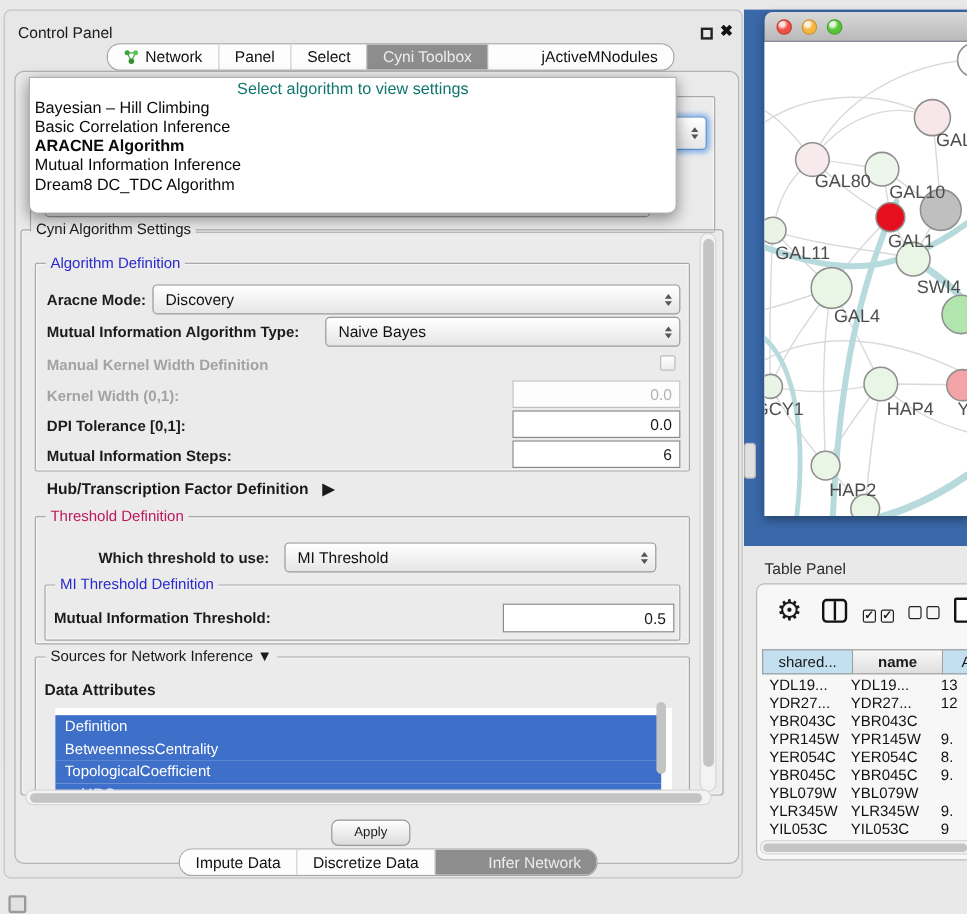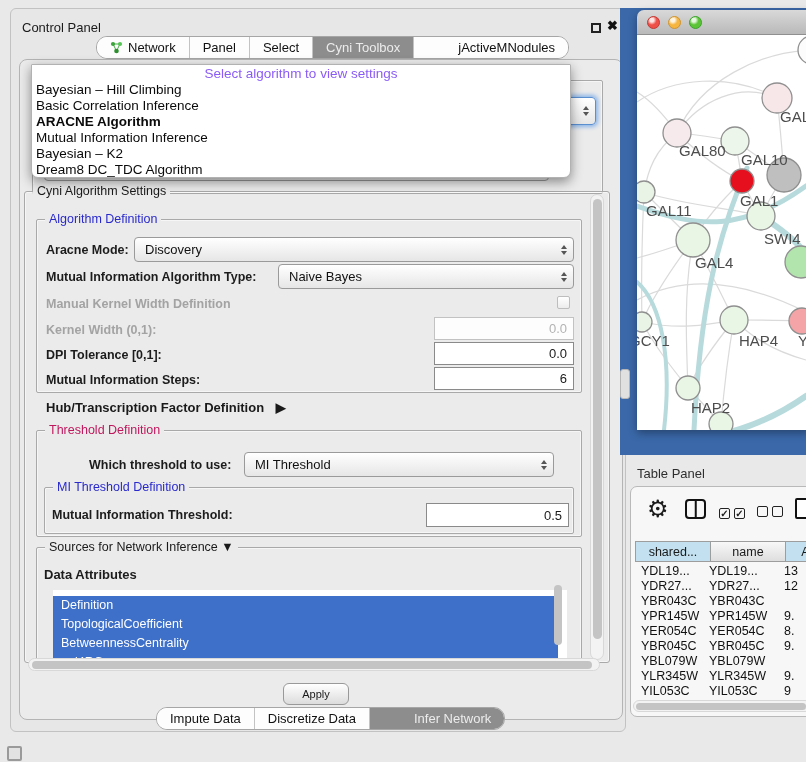--- a/index.html
+++ b/index.html
@@ -2,21 +2,21 @@
 <html><head>
 <meta charset="utf-8">
 <style>
   * { box-sizing: border-box; margin: 0; padding: 0; }
   html,body { width:806px; height:762px; }
   body { position:relative; overflow:hidden; background:#e9e9e9;
          font-family:"Liberation Sans", sans-serif; color:#1a1a1a; }
   .abs { position:absolute; }
 
   
-  #control-panel { left:10px; top:8px; width:616px; height:724px;
+  #control-panel { left:3px; top:8px; width:616px; height:724px;
      background:#e7e7e7; border:1px solid #c2c2c2; border-radius:6px; }
   #cp-title { left:11px; top:11px; font-size:13px; color:#1a1a1a; }
   #cp-float { left:580px; top:14px; width:10px; height:10px; border:2px solid #222; }
   #cp-close { left:596px; top:9px; font-size:13px; font-weight:bold; color:#111; }
 
   
   .tabstrip { display:flex; align-items:stretch; background:#fff;
       border:1px solid #a6a6a6; border-radius:11px; overflow:hidden; height:23px; }
   .tabseg { display:flex; align-items:center; gap:5px; padding:0 13px;
       font-size:13px; color:#111; border-right:1px solid #c3c3c3; background:#fdfdfd; }
@@ -41,21 +41,21 @@
       border-right:3.5px solid transparent; }
   .spin .up { border-bottom:4px solid #555; }
   .spin .dn { border-top:4px solid #555; }
   .combo.focused { border-color:#5a8fd0; box-shadow:0 0 4px 2px #8ab4e8; }
   .combo.ghost { color:#aaa; }
 
   
   #algo-popup { left:20px; top:55px; width:540px; height:114px; background:#fff;
      border:1px solid #b2b2b2; border-radius:1px 1px 7px 7px;
      box-shadow:0 4px 12px rgba(0,0,0,.42); z-index:9; padding-top:1px; }
-  .popup-prompt { text-align:center; color:#8b5cf6; font-size:13.5px;
+  .popup-prompt { text-align:center; color:#0f766e; font-size:13.5px;
      height:16px; line-height:16px; }
   .popup-item { height:16px; line-height:16px; font-size:13.5px;
      padding-left:4px; color:#0a0a0a; white-space:nowrap; }
   .popup-item.selected { font-weight:bold; }
 
   .flabel { position:absolute; font-weight:bold; font-size:12.5px;
      color:#1c1c1c; white-space:nowrap; }
   .flabel.disabled { color:#a3a3a3; }
   .field { position:absolute; background:#fff; border:1px solid #8a8a8a;
      font-size:13px; display:flex; align-items:center; justify-content:flex-end;
@@ -107,21 +107,21 @@
   .chk { display:inline-block; width:11px; height:11px; border:1.5px solid #222;
      border-radius:2px; margin-right:4px; position:relative; font-size:10px;
      line-height:10px; text-align:center; font-weight:bold; }
   #doc-icon { width:17px; height:21px; border:2.5px solid #111; border-radius:2px; background:#fff; }
 
   #tbl-header { left:4px; top:54px; height:21px; display:flex; position:absolute; }
   .th { border:1px solid #9d9d9d; border-left:none; font-size:12.5px;
      display:flex; align-items:center; justify-content:center; overflow:hidden; }
   .th:first-child { border-left:1px solid #9d9d9d; }
   .th.blue { background:#c2e0ef; }
-  .th.gray { background:linear-gradient(#f8f8f8,#dedede); }
+  .th.gray { background:linear-gradient(#f8f8f8,#dedede);font-weight:bold; }
   #tbl-rows { left:2px; top:76px; width:178px; height:132px; overflow:hidden; position:absolute; }
   .trow { display:flex; height:15px; align-items:center; font-size:12.5px; color:#111; }
   .td1 { width:72px; padding-left:8px; white-space:nowrap; overflow:hidden; }
   .td2 { width:79px; padding-left:4px; white-space:nowrap; overflow:hidden; }
   .td3 { flex:1; white-space:nowrap; overflow:hidden; }
 
   #bl-icon { left:7px; top:746px; width:15px; height:15px; border:2px solid #9a9a9a;
      background:#e2e2e2; border-radius:2px; }
 
   svg text { font-family:"Liberation Sans", sans-serif; }
@@ -177,21 +177,20 @@
       </span>
   </div>
 
   <div class="abs" id="algo-popup">
     <div class="popup-prompt">Select algorithm to view settings</div>
     <div id="algo-items">
         <div class="popup-item">Bayesian – Hill Climbing</div>
         <div class="popup-item">Basic Correlation Inference</div>
         <div class="popup-item selected">ARACNE Algorithm</div>
         <div class="popup-item">Mutual Information Inference</div>
-        <div class="popup-item">Bayesian – K2</div>
         <div class="popup-item">Dream8 DC_TDC Algorithm</div>
       </div>
   </div>
 
   <div class="gbox" style="left:13px; top:182px; width:586px; height:472px; border-radius:3px;">
     <span class="gtitle">Cyni Algorithm Settings</span>
   </div>
 
   <div class="gbox" style="left:25px; top:210px; width:546px; height:174px;">
     <span class="gtitle" style="color:#2929cc;">Algorithm Definition</span>
@@ -253,22 +252,22 @@
 
   <div class="gbox" style="left:25px; top:538px; width:546px; height:116px;">
     <span class="gtitle">
       <span>Sources for Network Inference</span>
       <span>▼</span>
     </span>
   </div>
   <div class="flabel" style="left:33px; top:558px; font-size:13px;">Data Attributes</div>
   <div class="abs" id="attr-list" style="padding-top: 6px;">
       <div class="attr-item">Definition</div>
+      <div class="attr-item">BetweennessCentrality</div>
       <div class="attr-item">TopologicalCoefficient</div>
-      <div class="attr-item">BetweennessCentrality</div>
       <div class="attr-item">gal4RGexp</div>
     </div>
   <div class="sb-thumb" style="left:543px; top:576px; width:8px; height:60px;"></div>
 
   <div class="sb-track-v" style="left:579px; top:185px; width:14px; height:466px;">
     <div class="sb-thumb" style="left:2px; top:4px; width:9px; height:440px;"></div>
   </div>
   <div class="sb-track-h" style="left:17px; top:649px; width:572px; height:13px;">
     <div class="sb-thumb" style="left:3px; top:2px; width:560px; height:8px;"></div>
   </div>

